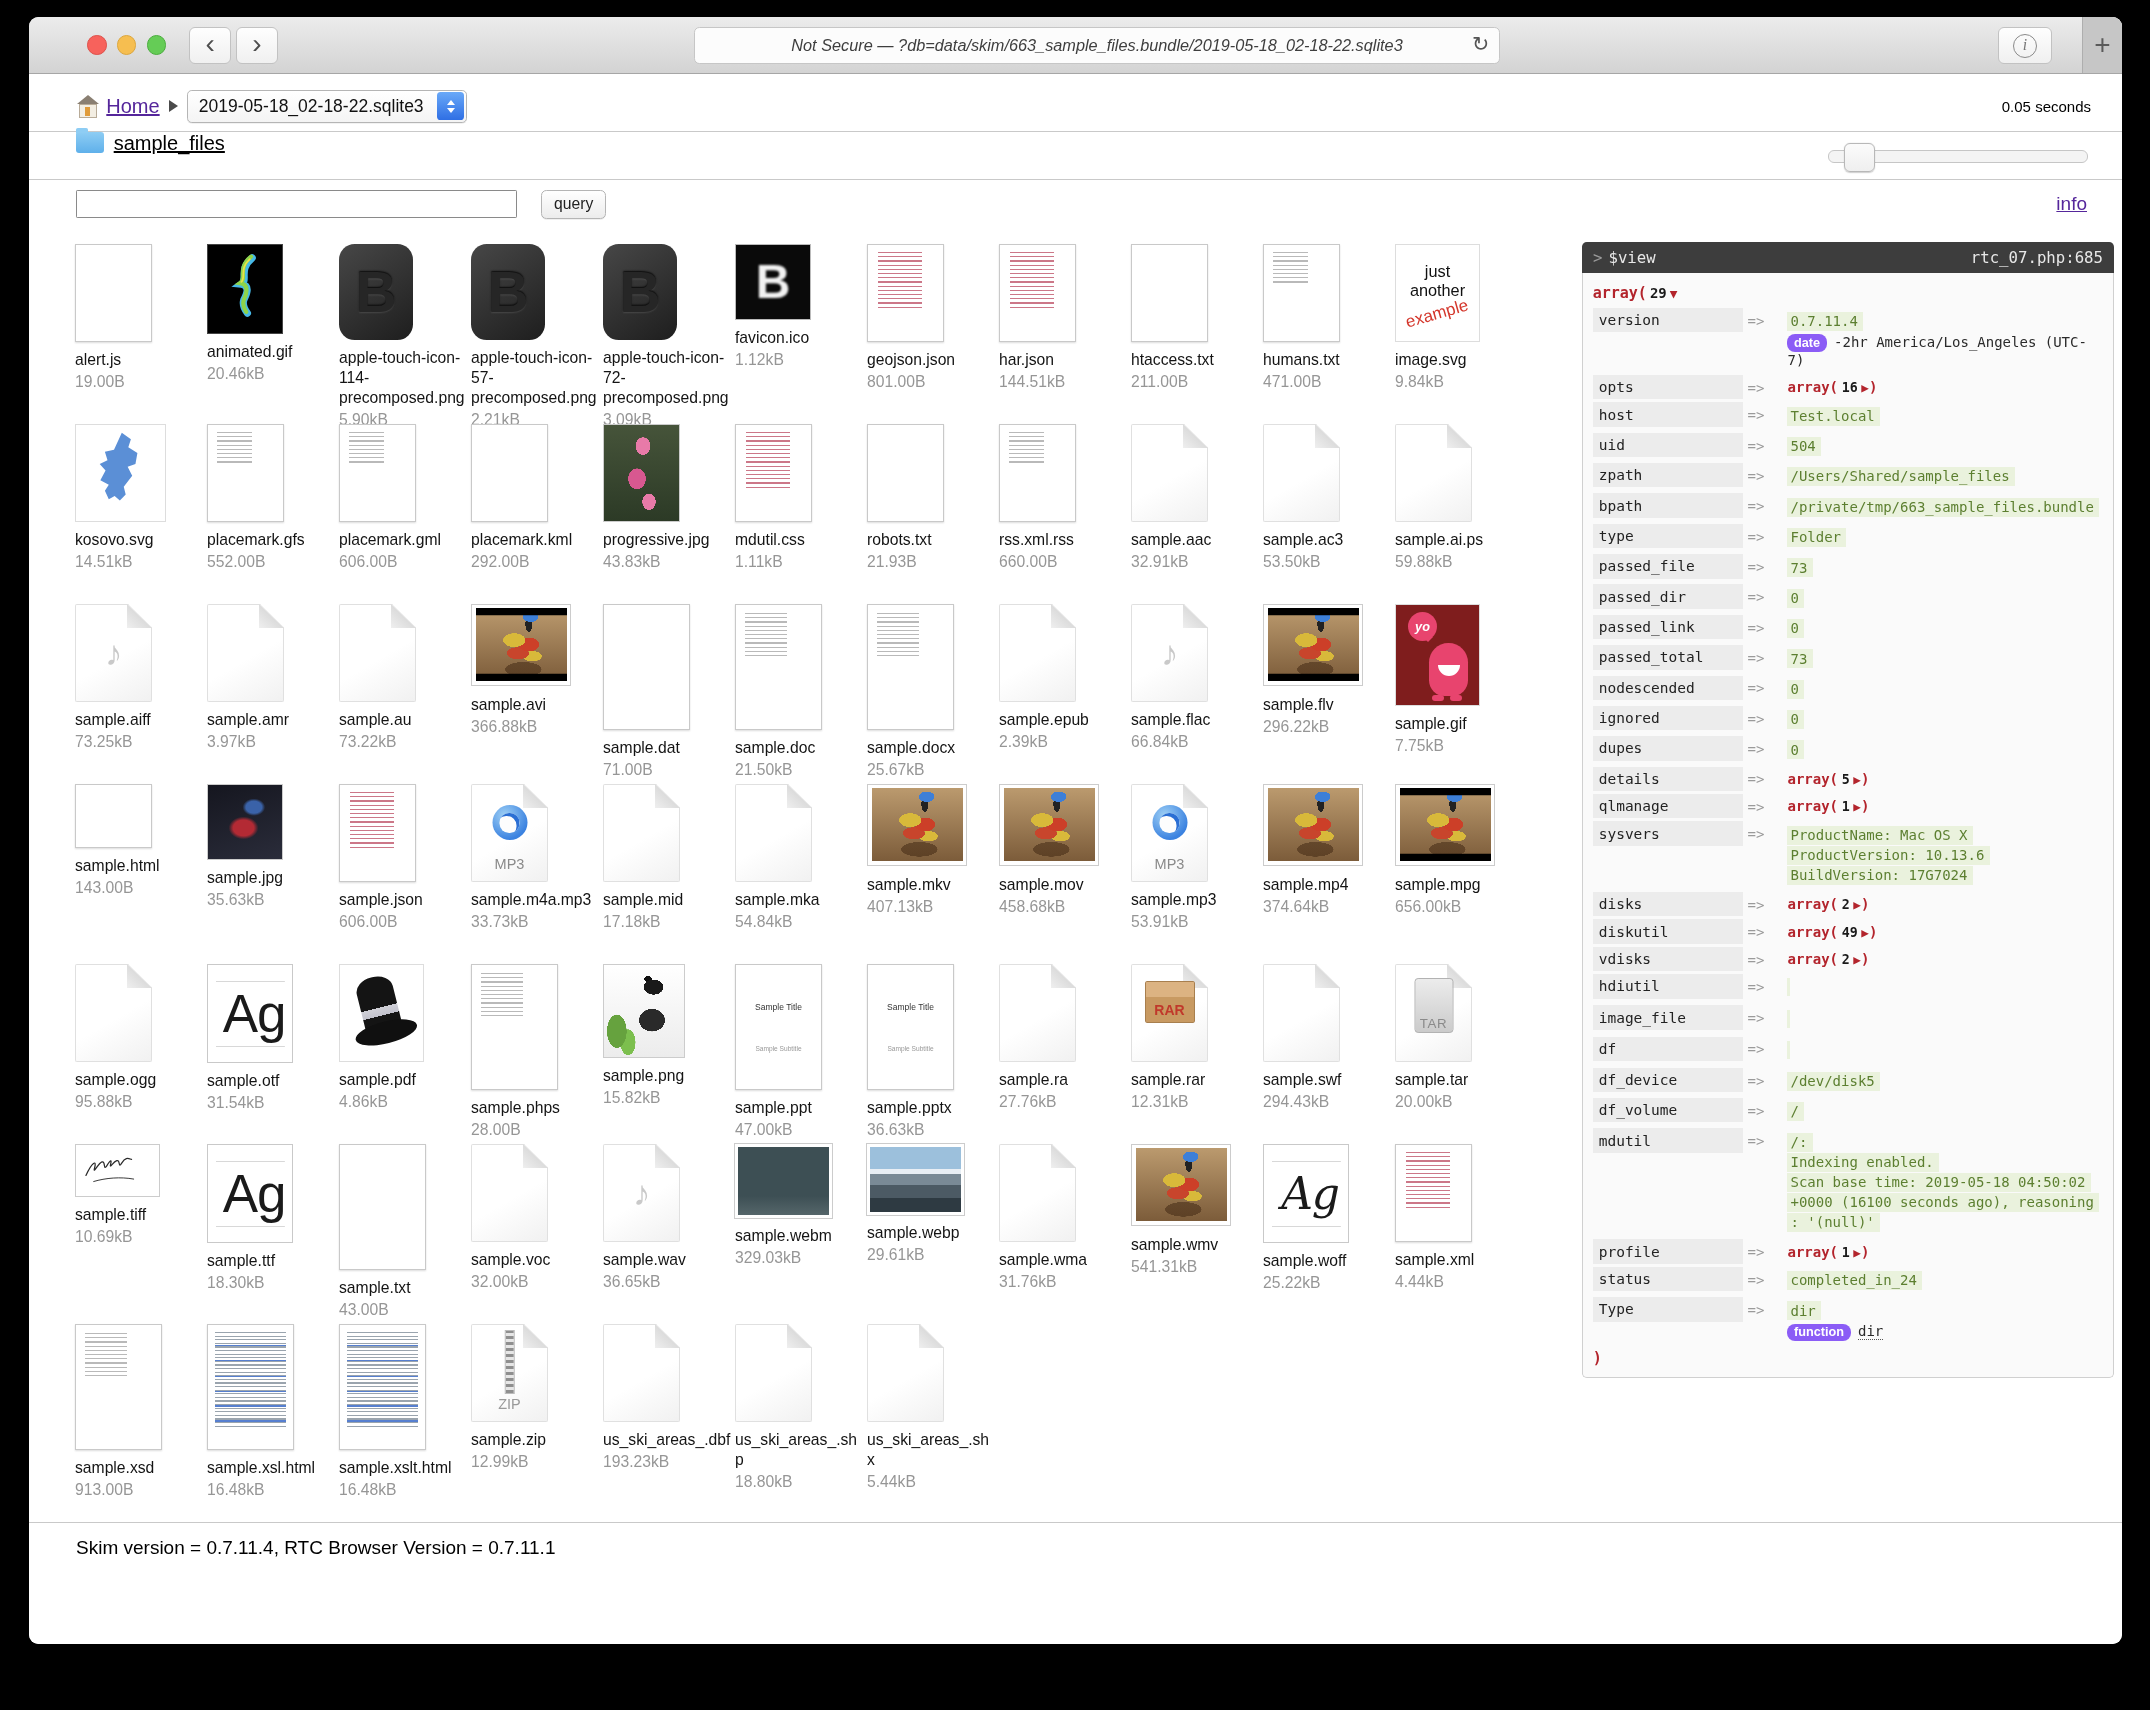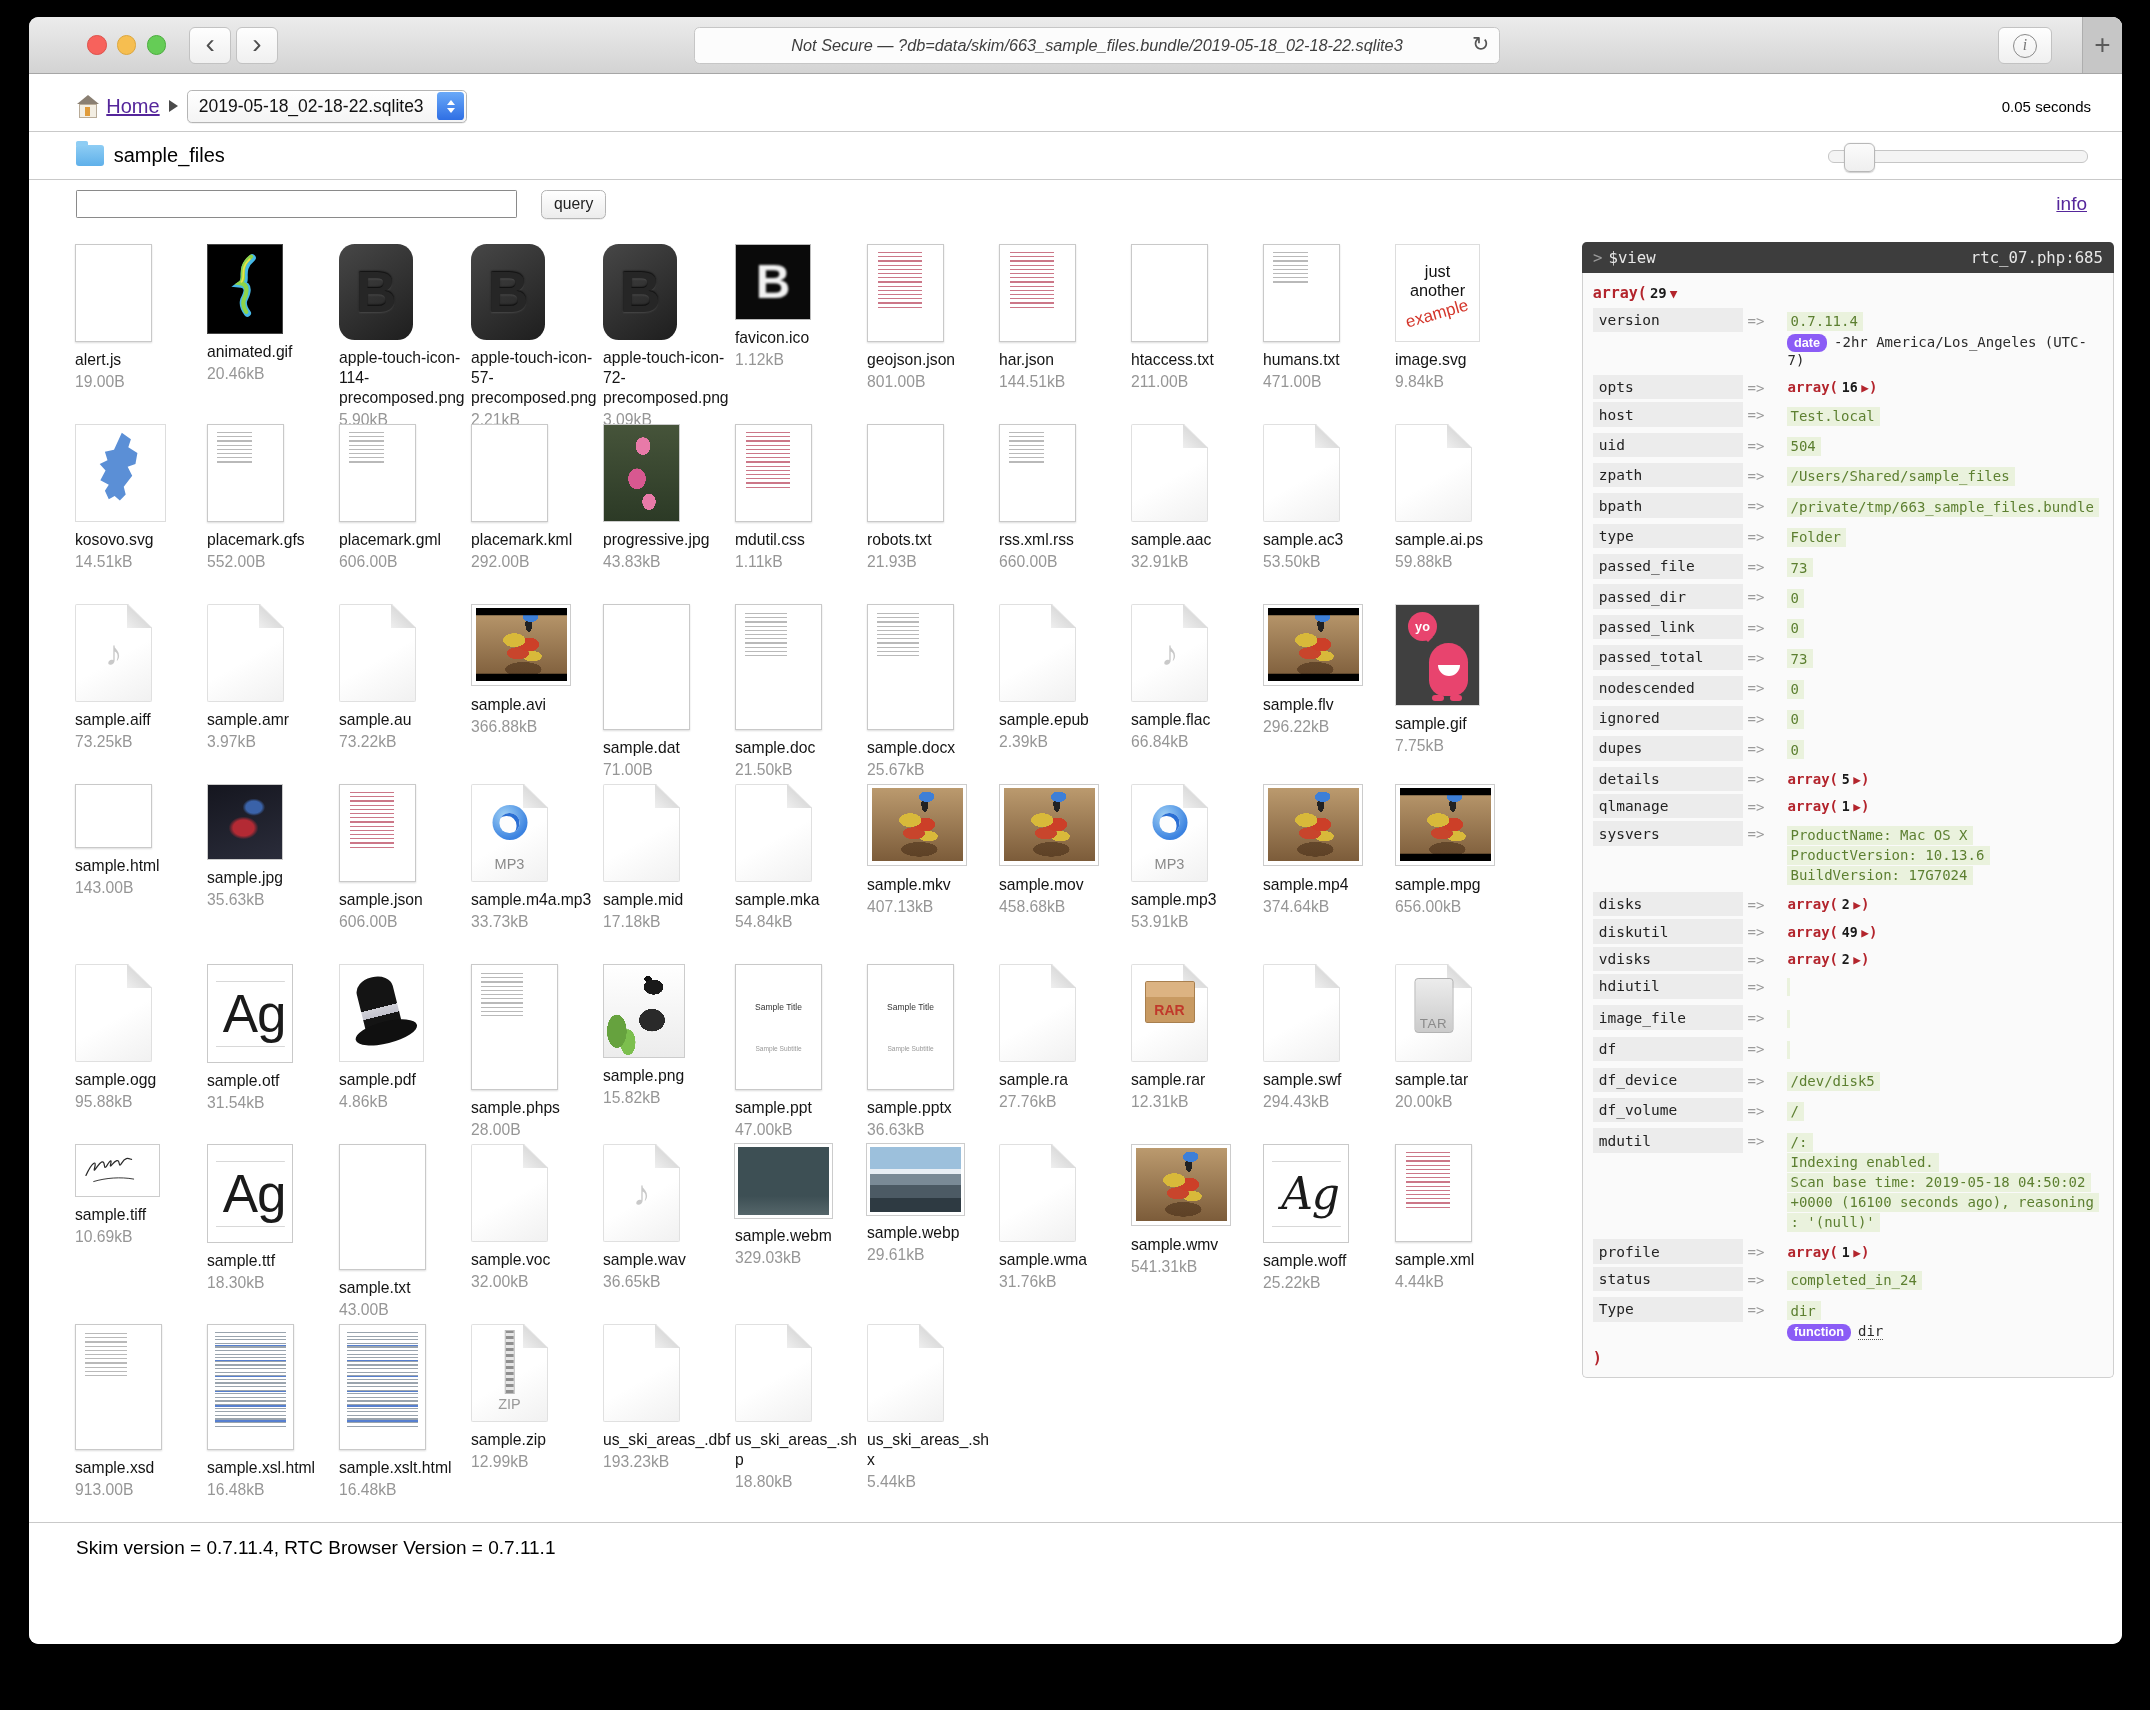--- a/index.html
+++ b/index.html
@@ -31,21 +31,21 @@
   .home-door{position:absolute;top:12px;left:8.5px;width:5.4px;height:9px;background:#e09b3a;}
   .homelink{font-size:20px;color:#55269b;text-decoration:underline;}
   .crumb-sep{width:0;height:0;border-top:6.6px solid transparent;border-bottom:6.6px solid transparent;border-left:9px solid #4a4a4a;margin:0 8.5px 0 9.7px;}
   .dbselect{position:relative;height:31px;border:0.6px solid #b5b5b5;border-radius:4.8px;background:linear-gradient(#fff,#f4f4f4);display:flex;align-items:center;padding:0 42px 0 11px;box-shadow:0 0.6px 0.6px rgba(0,0,0,.1);}
   .dbselect .val{font-size:17.5px;color:#111;}
   .chevbox{position:absolute;right:1.8px;top:1.8px;bottom:1.8px;width:26.6px;border-radius:3.6px;background:linear-gradient(#6aa9f8,#2f6fe4);display:flex;flex-direction:column;align-items:center;justify-content:center;gap:3px;}
   .chev-up{width:0;height:0;border-left:4.8px solid transparent;border-right:4.8px solid transparent;border-bottom:5.4px solid #fff;}
   .chev-dn{width:0;height:0;border-left:4.8px solid transparent;border-right:4.8px solid transparent;border-top:5.4px solid #fff;}
   .loadtime{margin-left:auto;font-size:15px;color:#000;}
   .rule{height:0;border-top:1.2px solid #c9c9c9;}
-  .folderrow{position:relative;display:flex;align-items:center;height:47px;padding-left:47px;}
+  .folderrow{position:relative;display:flex;align-items:flex-start;height:47px;padding-left:47px;text-decoration:underline;}
   .folder-ico{position:relative;width:28px;height:20.6px;background:linear-gradient(#8ecdf4,#5fb0ea);border-radius:1.8px 3px 3px 3px;margin-right:9.7px;}
   .folder-ico::before{content:"";position:absolute;top:-4.2px;left:0;width:12px;height:4.8px;background:#8ecdf4;border-radius:1.8px 1.8px 0 0;}
   .foldername{font-size:20px;color:#000;}
   .slider{position:absolute;right:34px;top:13.3px;width:260px;height:20.6px;}
   .slider .track{position:absolute;left:0;right:0;top:4.8px;height:11px;background:#f4f4f4;border:0.6px solid #c6c6c6;border-radius:6px;}
   .slider .knob{position:absolute;left:15.7px;top:-2.4px;width:29px;height:26.6px;background:linear-gradient(#fbfbfb,#efefef);border:0.6px solid #b8b8b8;border-radius:6px;box-shadow:0 0.6px 1.2px rgba(0,0,0,.2);}
   .queryrow{position:relative;display:flex;align-items:center;height:48px;padding-left:47px;}
   .queryinput{width:427px;height:25.4px;border:1.2px solid #8a8a8a;border-radius:1.2px;font-size:16.3px;padding:0 6px;background:#fff;}
   .querybtn{margin-left:24px;height:29px;padding:0 12px;border:0.6px solid #b5b5b5;border-radius:5.4px;background:linear-gradient(#fff,#ececec);font-size:15.7px;color:#222;box-shadow:0 0.6px 0.6px rgba(0,0,0,.12);}
   .infolink{position:absolute;right:35px;font-size:19px;color:#55269b;text-decoration:underline;}
@@ -105,21 +105,21 @@
     radial-gradient(14.5px 9.7px at 58% 50%,#cc3f28 70%,transparent 71%),
     radial-gradient(15.7px 8.5px at 46% 62%,#c8452c 70%,transparent 71%),
     radial-gradient(13.3px 7.3px at 62% 66%,#d8b93a 70%,transparent 71%),
     radial-gradient(30px 12px at 52% 84%,rgba(60,35,15,.5) 60%,transparent 61%),
     linear-gradient(180deg,#bb9a6e,#7c5c3a);}
   .t-image-lego-bars .legoimg{box-shadow:inset 0 7.3px 0 #000,inset 0 -7.3px 0 #000;}
   .t-image-jpg{width:74px;height:74px;border:0.6px solid #ccc;background:
     radial-gradient(20.6px 15.7px at 48% 58%,#b32a34 50%,transparent 72%),
     radial-gradient(15.7px 12px at 62% 30%,#3a62a8 50%,transparent 72%),
     linear-gradient(160deg,#15161f,#2a2c3a);}
-  .t-image-monster{width:83px;height:100px;background:#404040;border:0.6px solid #ddd;}
+  .t-image-monster{width:83px;height:100px;background:#7f1d1d;border:0.6px solid #ddd;font-style:italic;}
   .bubble{position:absolute;top:7.3px;left:12px;width:29px;height:29px;background:#e8446e;border-radius:50%;color:#fff;font-size:12.7px;font-weight:bold;display:flex;align-items:center;justify-content:center;}
   .bubble::after{content:"";position:absolute;bottom:-5.4px;right:3.6px;border:5.4px solid transparent;border-top-color:#e8446e;}
   .monster{position:absolute;bottom:8.5px;right:11px;width:39px;height:53px;background:#e8446e;border-radius:19.3px 19.3px 15.7px 15.7px;}
   .monster::before{content:"";position:absolute;left:8.5px;top:22px;width:22px;height:11px;background:#fff;border-radius:0 0 11px 11px;}
   .monster::after{content:"";position:absolute;bottom:-4.8px;left:3px;width:12px;height:6px;background:#e8446e;border-radius:4.8px;box-shadow:18px 0 0 #e8446e;}
   .t-font-ag,.t-font-ag-script{width:76px;height:97px;background:#fff;border:0.6px solid #c9c9c9;background-image:linear-gradient(#d8d8d8,#d8d8d8),linear-gradient(#d8d8d8,#d8d8d8);background-size:82% 1.2px;background-position:center 15.7px,center 81px;background-repeat:no-repeat;padding-left:8px;}
   .ag{font-size:53px;font-weight:300;color:#1a1a1a;letter-spacing:-1.2px;}
   .ag.script{font-family:"DejaVu Serif",serif;font-style:italic;font-size:44px;}
   .t-image-tophat{width:83px;height:96px;background:#fff;border:0.6px solid #ddd;}
   .tophat{position:relative;width:63px;height:74px;transform:rotate(-14deg);}

